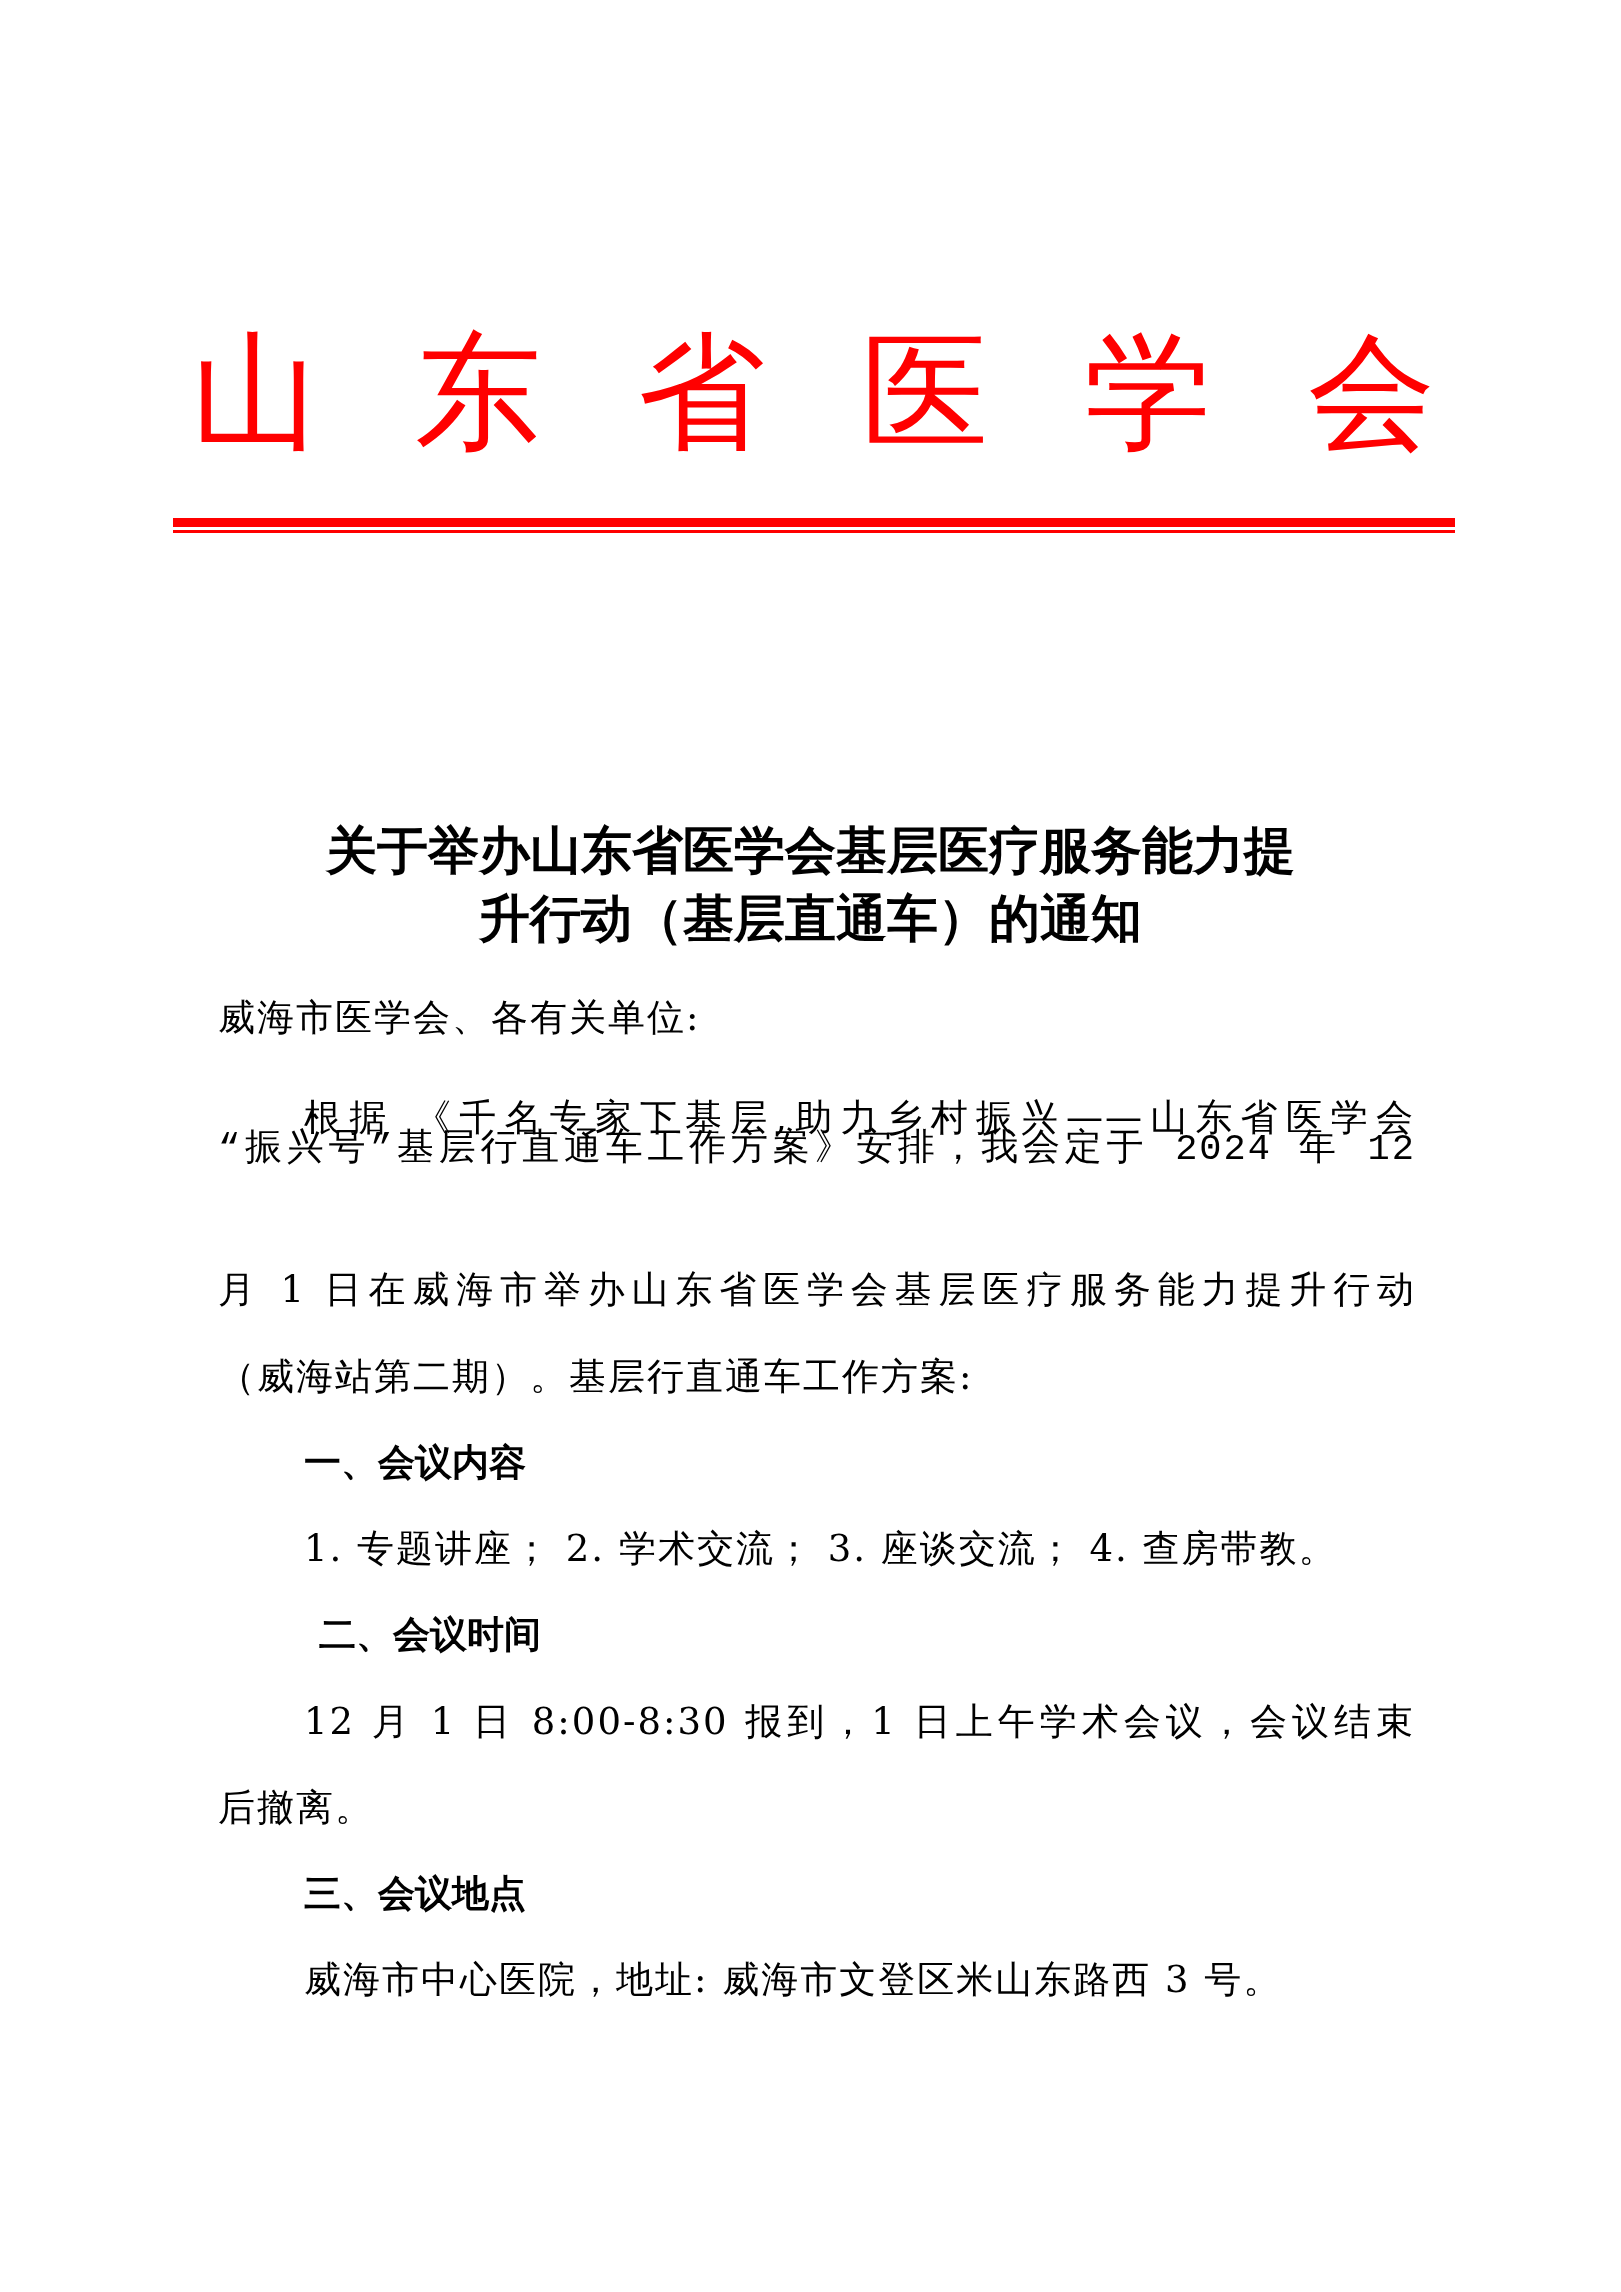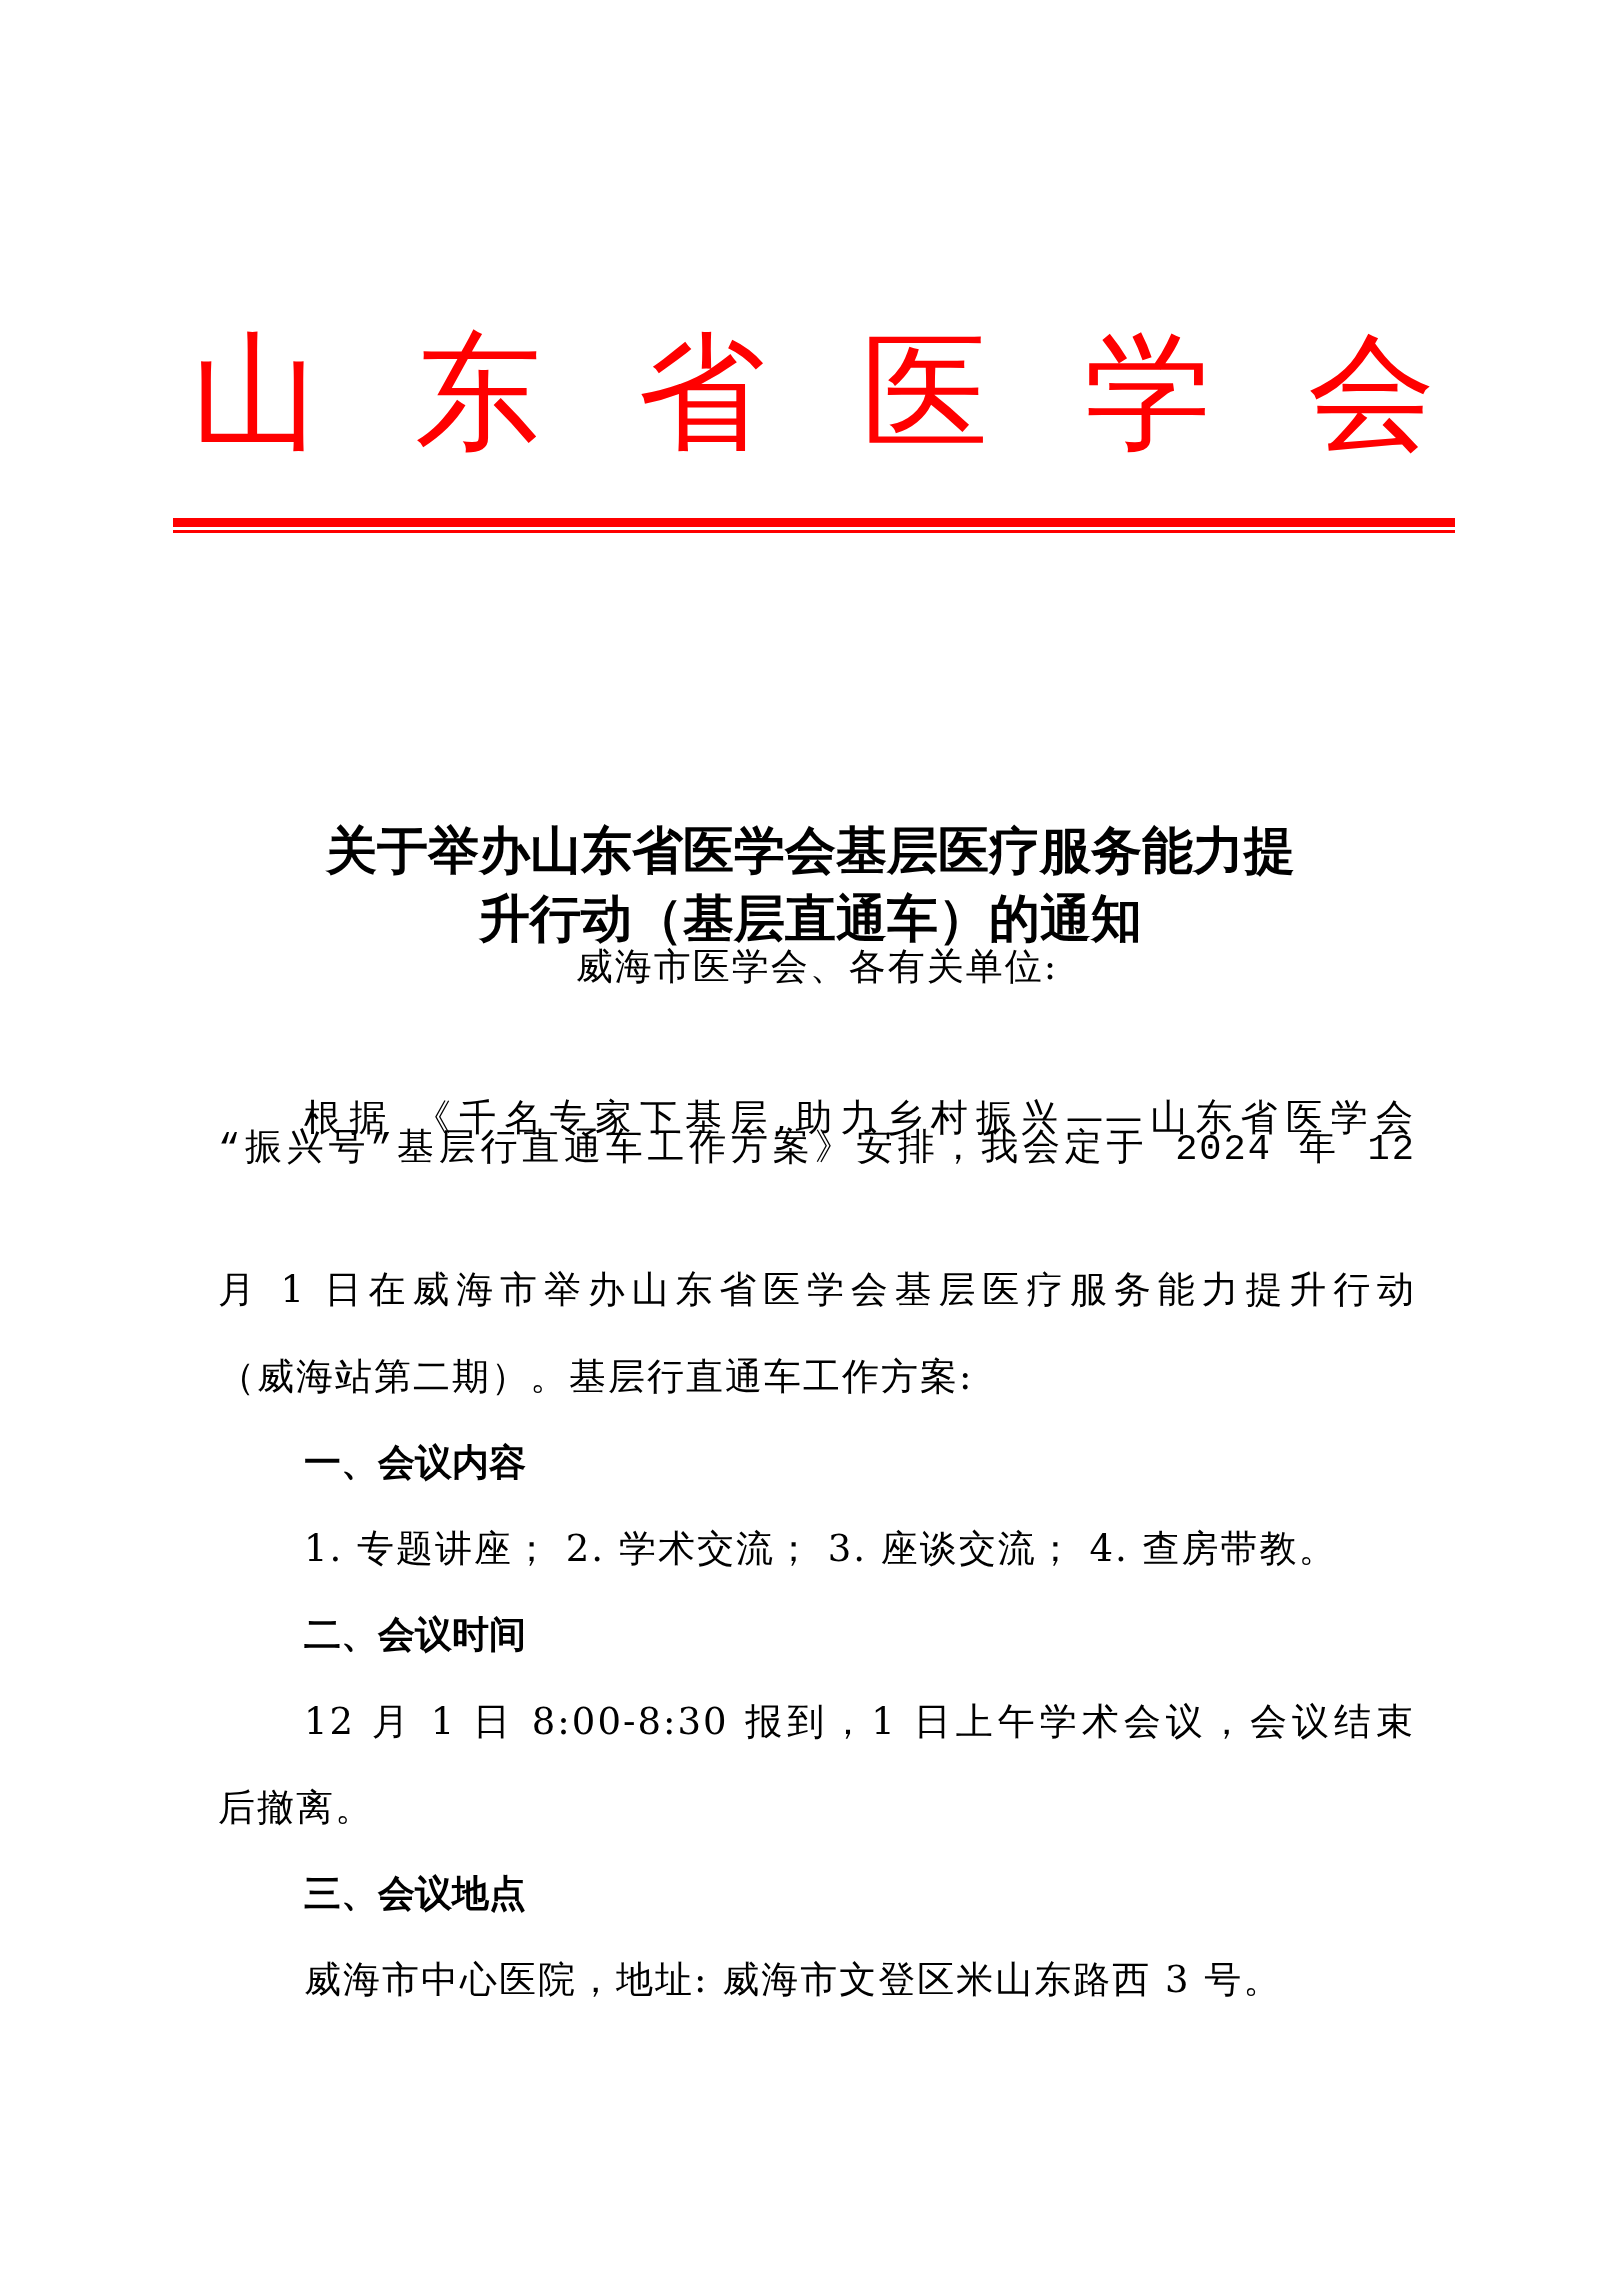--- a/index.html
+++ b/index.html
@@ -118,31 +118,31 @@
     <span class="org-char">会</span>
   </div>
 
   <div class="rule-thick"></div>
   <div class="rule-thin"></div>
 
 
   <div class="title l2">关于举办山东省医学会基层医疗服务能力提</div>
   <div class="title l3">升行动（基层直通车）的通知</div>
 
-  <div class="para" style="top:942px;text-align:center;">威海市医学会、各有关单位:</div>
+  <div class="para" style="top:993px;">威海市医学会、各有关单位:</div>
 
   <div class="para indent justify" style="top:1093px; width:1111px;">根据 《千名专家下基层,助力乡村振兴——山东省医学会</div>
   <div class="para justify" style="top:1125px;font-family:Liberation Mono, monospace;">“振兴号”基层行直通车工作方案》安排，我会定于 2024 年 12</div>
   <div class="para justify" style="top:1265px;">月 1 日在威海市举办山东省医学会基层医疗服务能力提升行动</div>
   <div class="para" style="top:1352px;">（威海站第二期）。基层行直通车工作方案:</div>
 
   <div class="heading" style="top:1438px;">一、会议内容</div>
   <div class="para indent" style="top:1524px;">1. 专题讲座； 2. 学术交流； 3. 座谈交流； 4. 查房带教。</div>
 
-  <div class="heading" style="top:1610px;">二、会议时间</div>
+  <div class="heading" style="top:1610px;margin-left:15px;">二、会议时间</div>
   <div class="para indent justify" style="top:1697px; width:1111px;">12 月 1 日 8:00-8:30 报到，1 日上午学术会议，会议结束</div>
   <div class="para" style="top:1783px;">后撤离。</div>
 
   <div class="heading" style="top:1869px;">三、会议地点</div>
   <div class="para indent" style="top:1955px;">威海市中心医院，地址: 威海市文登区米山东路西 3 号。</div>
 
 </div>
 
 
 </body></html>

